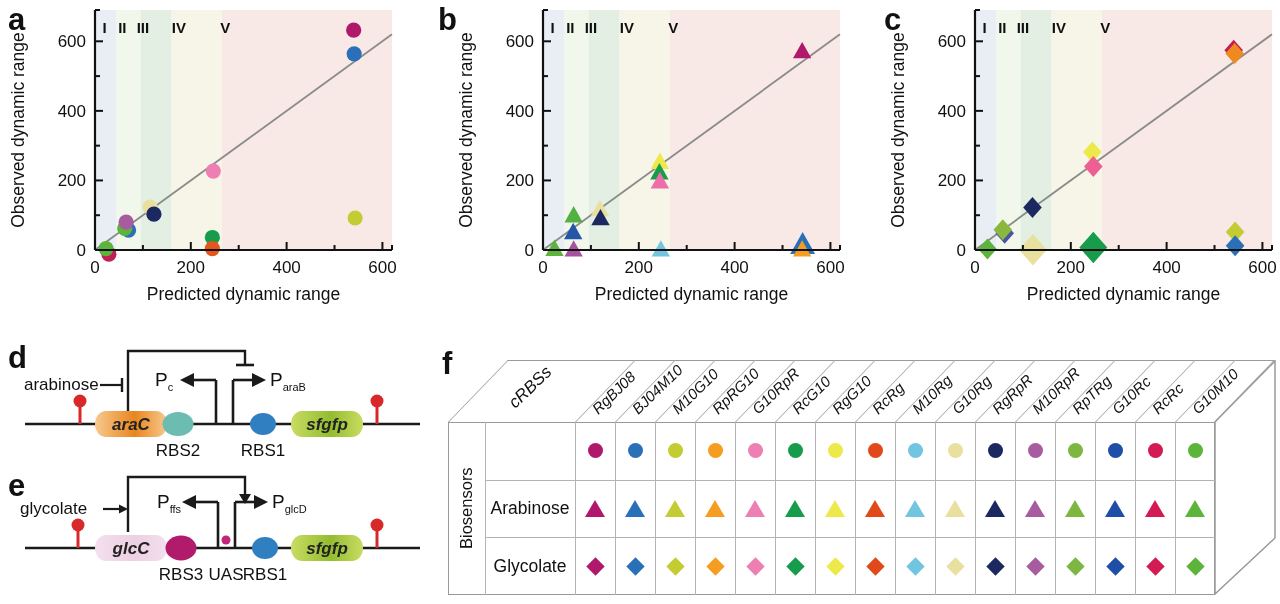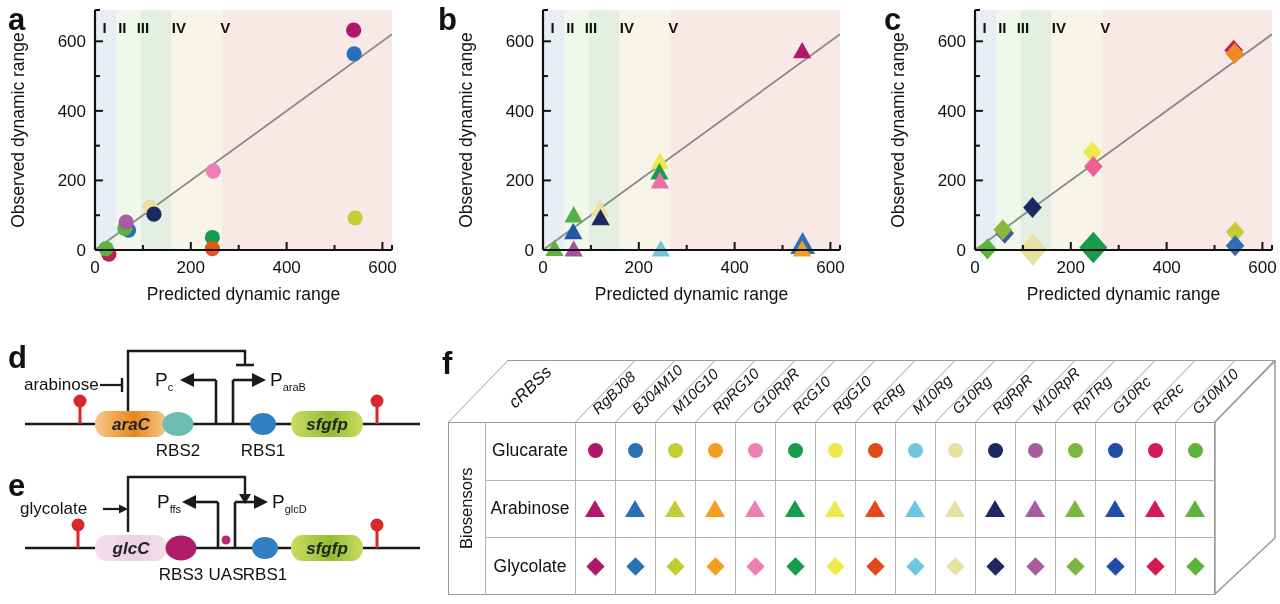--- a/index.html
+++ b/index.html
@@ -335,21 +335,20 @@
       <div class="hdr-label" style="left: 441px; top: 62px; position: absolute;">RcRg</div>
       <div class="hdr-label" style="left: 481px; top: 62px; position: absolute;">M10Rg</div>
       <div class="hdr-label" style="left: 521px; top: 62px; position: absolute;">G10Rg</div>
       <div class="hdr-label" style="left: 561px; top: 62px; position: absolute;">RgRpR</div>
       <div class="hdr-label" style="left: 601px; top: 62px; position: absolute;">M10RpR</div>
       <div class="hdr-label" style="left: 641px; top: 62px; position: absolute;">RpTRg</div>
       <div class="hdr-label" style="left: 681px; top: 62px; position: absolute;">G10Rc</div>
       <div class="hdr-label" style="left: 721px; top: 62px; position: absolute;">RcRc</div>
       <div class="hdr-label" style="left: 761px; top: 62px; position: absolute;">G10M10</div>
       <div class="bios-label" style="left: 8px; top: 84px; width: 37px; height: 173px; position: absolute;">Biosensors</div>
-      <div class="row-label" style="left: 45px; top: 84px; width: 90px; height: 57.6667px; position: absolute;">Glucarate</div>
       <div class="mark-cell" style="left: 135px; top: 84px; width: 40px; height: 57.6667px; position: absolute;">
         <div class="m-circle" style="background: rgb(176, 25, 107);"></div>
       </div>
       <div class="mark-cell" style="left: 175px; top: 84px; width: 40px; height: 57.6667px; position: absolute;">
         <div class="m-circle" style="background: rgb(42, 112, 184);"></div>
       </div>
       <div class="mark-cell" style="left: 215px; top: 84px; width: 40px; height: 57.6667px; position: absolute;">
         <div class="m-circle" style="background: rgb(195, 204, 51);"></div>
       </div>
       <div class="mark-cell" style="left: 255px; top: 84px; width: 40px; height: 57.6667px; position: absolute;">

